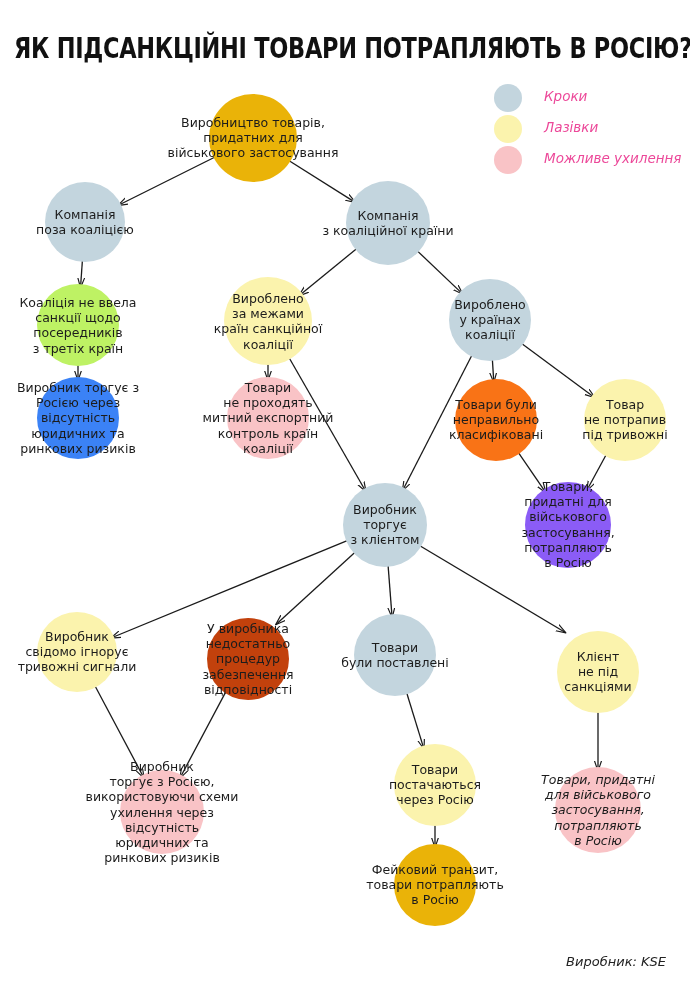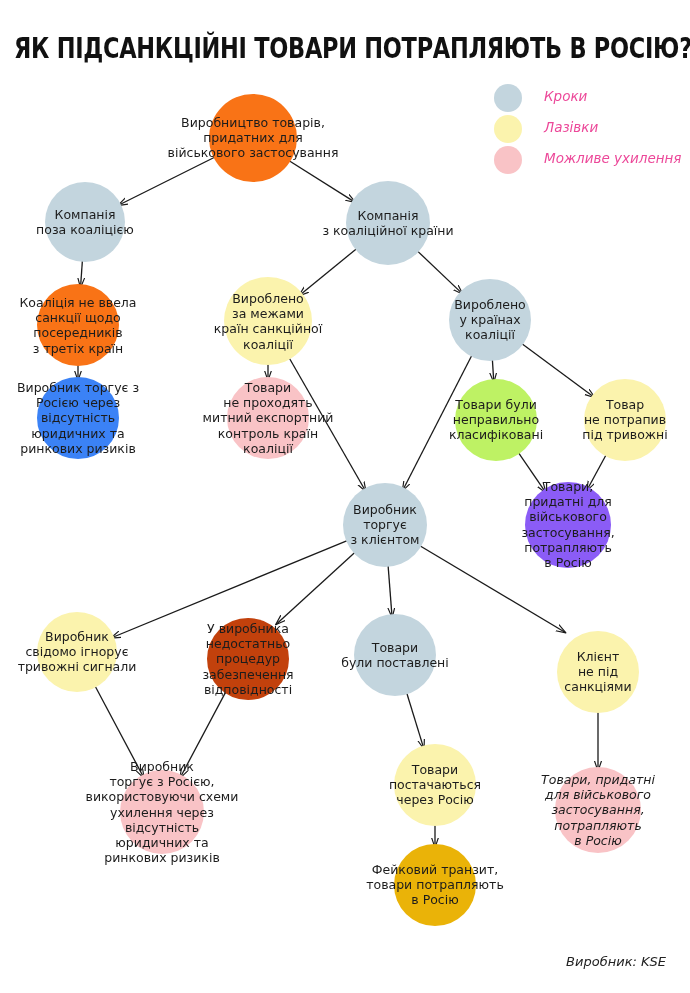--- a/index.html
+++ b/index.html
@@ -156,34 +156,34 @@
         <line x1="414.4" y1="542.5" x2="565.8" y2="632.8" stroke="#1a1a1a" stroke-width="1.3" marker-end="url(#arrowhead)"></line>
         <line x1="92.4" y1="681.0" x2="144.1" y2="778.2" stroke="#1a1a1a" stroke-width="1.3" marker-end="url(#arrowhead)"></line>
         <line x1="232.3" y1="679.6" x2="179.9" y2="778.2" stroke="#1a1a1a" stroke-width="1.3" marker-end="url(#arrowhead)"></line>
         <line x1="404.9" y1="687.0" x2="424.0" y2="749.1" stroke="#1a1a1a" stroke-width="1.3" marker-end="url(#arrowhead)"></line>
         <line x1="435.0" y1="818.5" x2="435.0" y2="847.5" stroke="#1a1a1a" stroke-width="1.3" marker-end="url(#arrowhead)"></line>
         <line x1="598.0" y1="685.5" x2="598.0" y2="771.0" stroke="#1a1a1a" stroke-width="1.3" marker-end="url(#arrowhead)"></line>
       </g>
   </svg>
 
   <div id="nodes">
-      <div class="node" style="left: 209px; top: 94px; width: 88px; height: 88px; background: #f97316;">
+      <div class="node" style="left: 209px; top: 94px; width: 88px; height: 88px; background: #eab308;">
         <div class="node-label">Виробництво товарів,
 придатних для
 військового застосування</div>
       </div>
       <div class="node" style="left: 45px; top: 182px; width: 80px; height: 80px; background: rgb(195, 213, 222);">
         <div class="node-label">Компанія
 поза коаліцією</div>
       </div>
       <div class="node" style="left: 346px; top: 181px; width: 84px; height: 84px; background: rgb(195, 213, 222);">
         <div class="node-label">Компанія
 з коаліційної країни</div>
       </div>
-      <div class="node" style="left: 37px; top: 284px; width: 82px; height: 82px; background: #f97316;">
+      <div class="node" style="left: 37px; top: 284px; width: 82px; height: 82px; background: #bef264;">
         <div class="node-label">Коаліція не ввела
 санкції щодо
 посередників
 з третіх країн</div>
       </div>
       <div class="node" style="left: 37px; top: 377px; width: 82px; height: 82px; background: #3b82f6;">
         <div class="node-label">Виробник торгує з
 Росією через
 відсутність
 юридичних та
@@ -200,21 +200,21 @@
 не проходять
 митний експортний
 контроль країн
 коаліції</div>
       </div>
       <div class="node" style="left: 449px; top: 279px; width: 82px; height: 82px; background: rgb(195, 213, 222);">
         <div class="node-label">Вироблено
 у країнах
 коаліції</div>
       </div>
-      <div class="node" style="left: 455px; top: 379px; width: 82px; height: 82px; background: #bef264; text-decoration: underline;">
+      <div class="node" style="left: 455px; top: 379px; width: 82px; height: 82px; background: #f97316; text-decoration: underline;">
         <div class="node-label">Товари були
 неправильно
 класифіковані</div>
       </div>
       <div class="node" style="left: 584px; top: 379px; width: 82px; height: 82px; background: rgb(251, 243, 173);">
         <div class="node-label">Товар
 не потрапив
 під тривожні</div>
       </div>
       <div class="node" style="left: 525px; top: 482px; width: 86px; height: 86px; background: #8b5cf6;">

